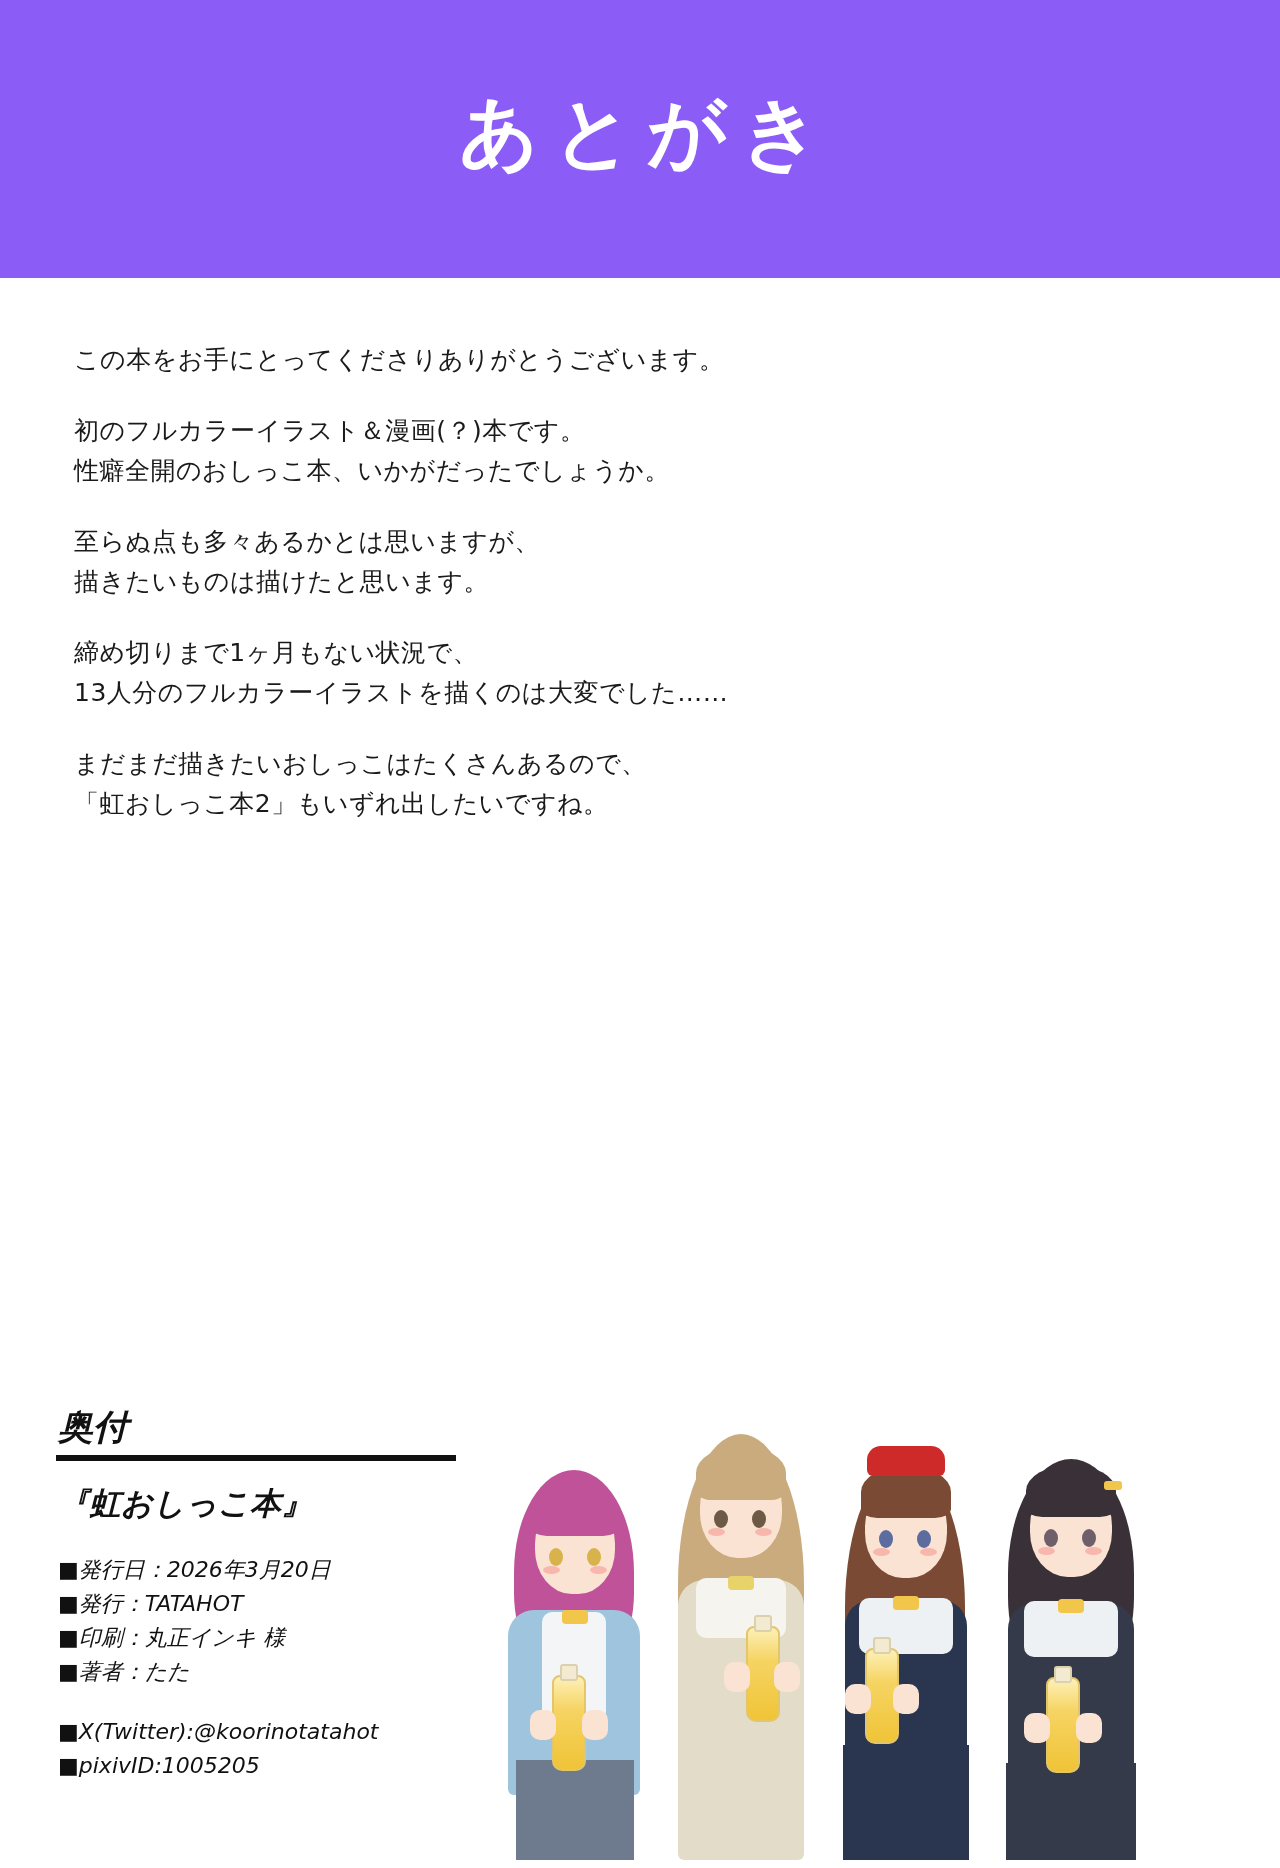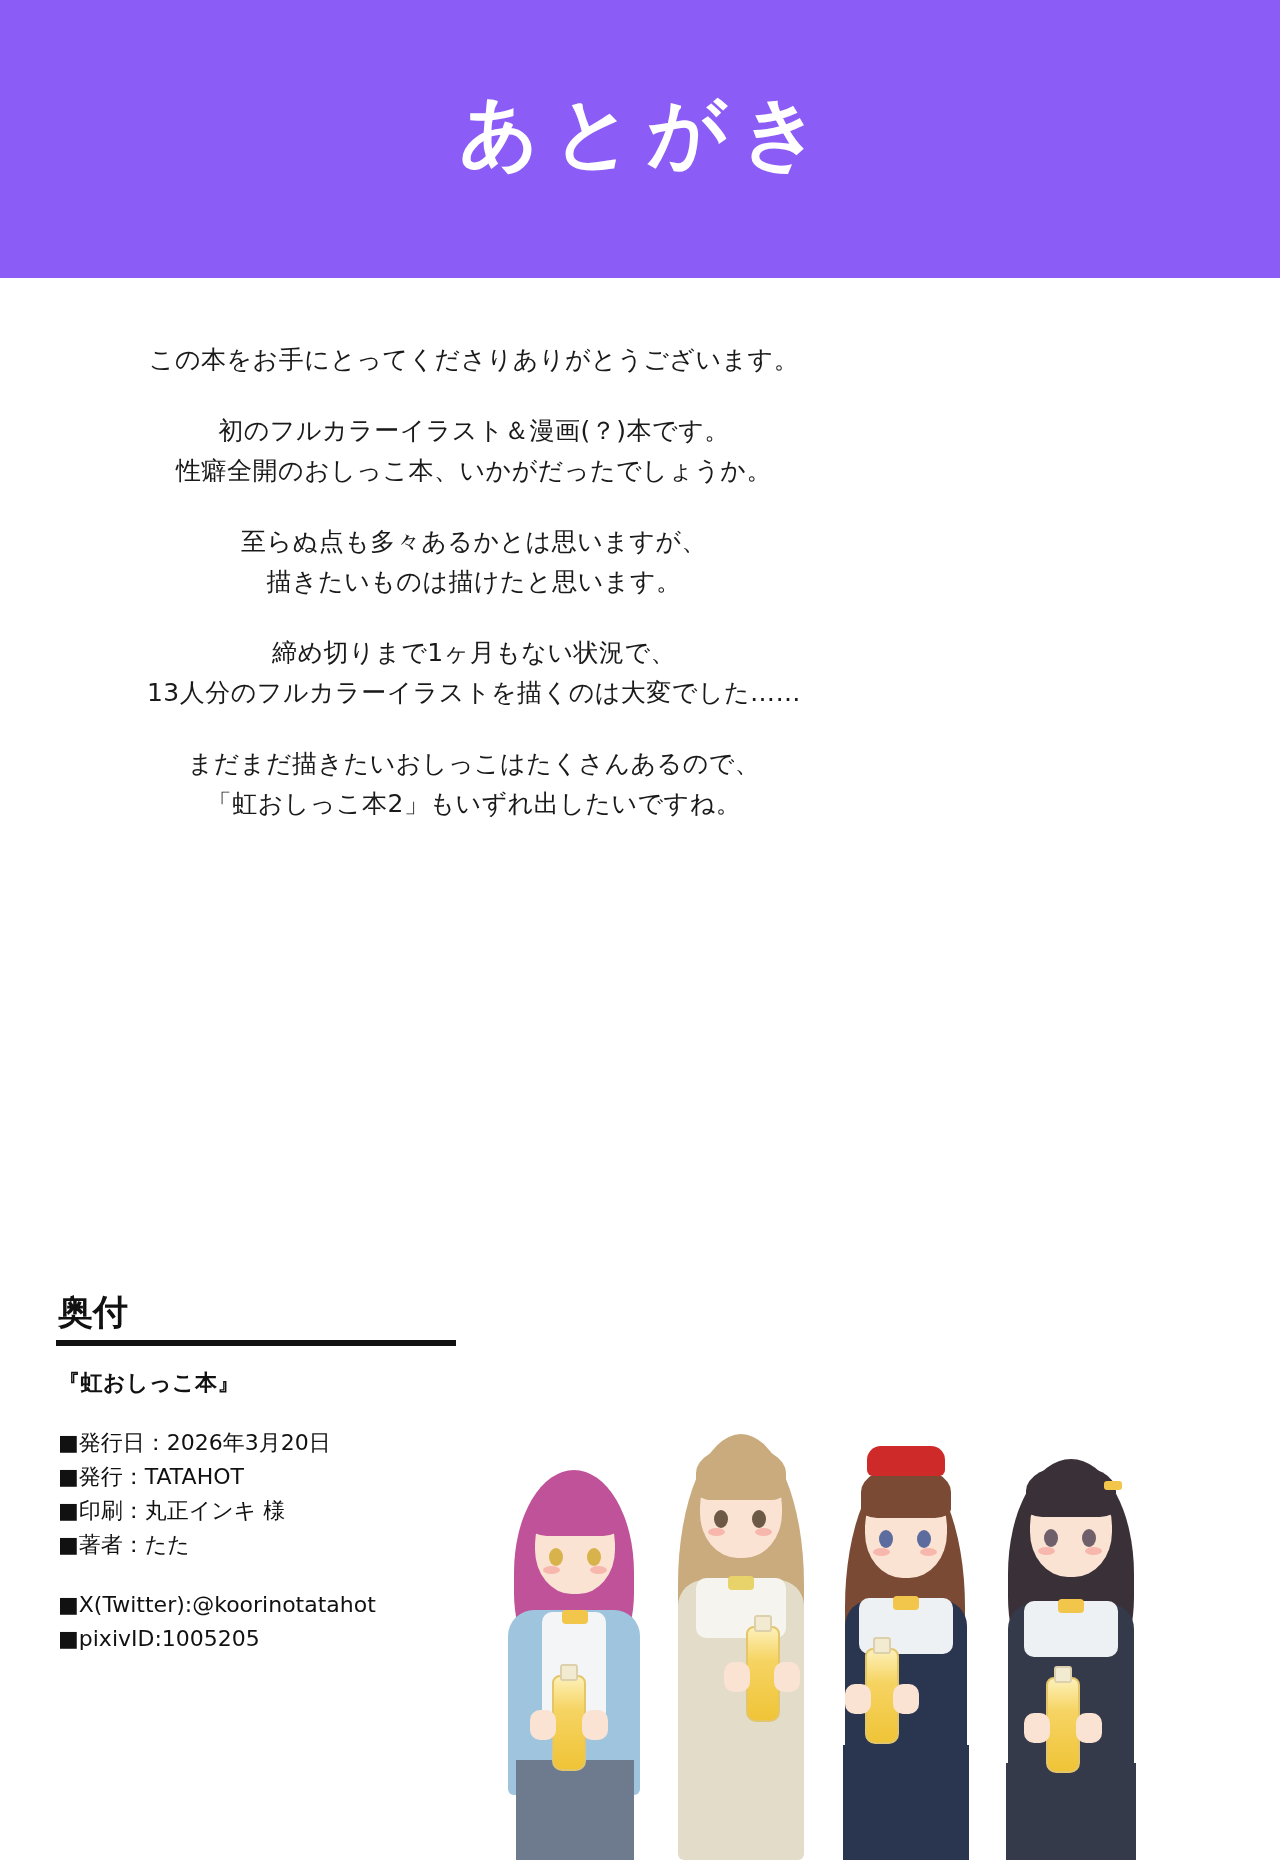--- a/index.html
+++ b/index.html
@@ -48,50 +48,50 @@
   .afterword {
     position: absolute;
     left: 74px;
     top: 340px;
     width: 800px;
     color: #1a1a1a;
     font-size: 25px;
     line-height: 1.62;
     font-family: "DejaVu Sans", sans-serif;
     letter-spacing: 0.5px;
-    text-align: center;
   }
   .afterword p {
     margin: 0 0 30px 0;
     white-space: pre-line;
   }
 
   
   .colophon {
     position: absolute;
     left: 56px;
-    top: 1293px;
+    top: 1408px;
     width: 470px;
+    font-style: italic;
   }
   .colophon-title {
     font-size: 35px;
     font-weight: bold;
     color: #111111;
     font-family: "DejaVu Sans", sans-serif;
     line-height: 1.1;
     margin: 0 0 8px 2px;
   }
   .colophon-rule {
     width: 400px;
     height: 6px;
     background: #111111;
     margin: 0 0 22px 0;
   }
   .book-title {
-    font-size: 22px;
+    font-size: 31px;
     font-weight: bold;
     color: #111111;
     font-family: "DejaVu Sans", sans-serif;
     margin: 0 0 28px 2px;
     letter-spacing: 0.5px;
   }
   .meta-block {
     font-size: 22px;
     color: #111111;
     font-family: "DejaVu Sans", sans-serif;

